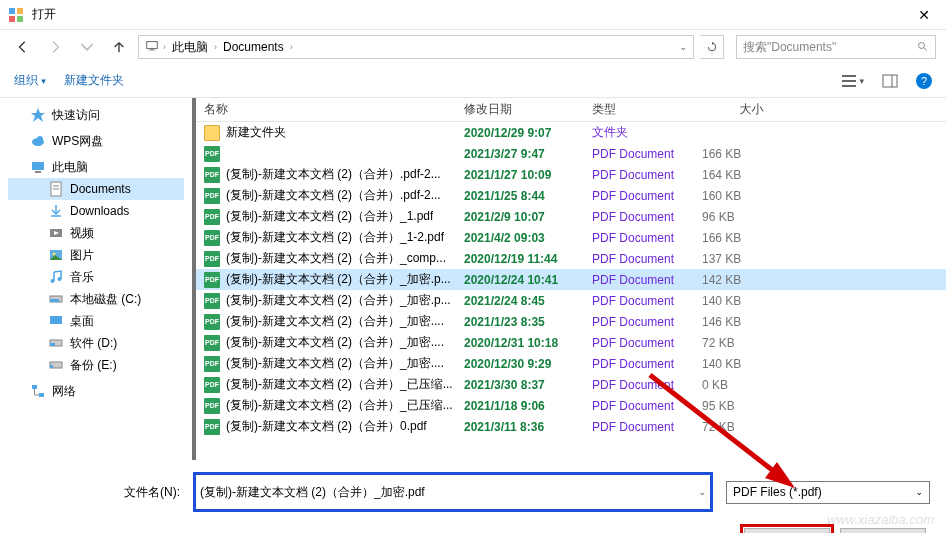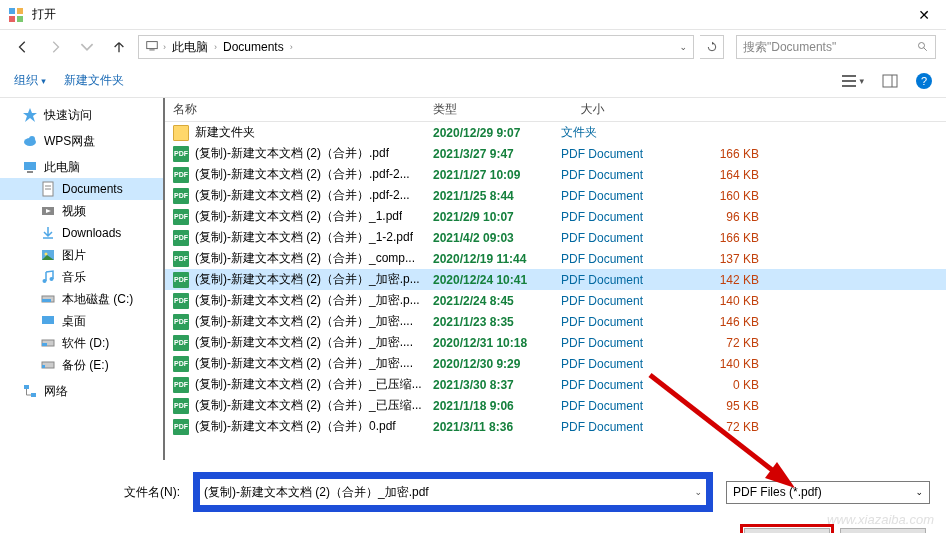--- a/index.html
+++ b/index.html
@@ -27,50 +27,50 @@
 .search-box input::placeholder { color: #888; }
 .search-box svg { width: 12px; height: 12px; fill: #666; }
 
 .tool-bar { height: 34px; display: flex; align-items: center; padding: 0 14px; gap: 18px; border-bottom: 1px solid #e5e5e5; }
 .tool-bar .tool { color: #1a6ab5; cursor: pointer; }
 .tool-bar .spacer { flex: 1; }
 .tool-bar .view-btn { display: flex; align-items: center; gap: 2px; cursor: pointer; }
 .tool-bar .help { width: 16px; height: 16px; background: #0078d7; color: #fff; border-radius: 50%; display: flex; align-items: center; justify-content: center; font-size: 11px; cursor: pointer; }
 
 .body-area { display: flex; height: 362px; }
-.sidebar { width: 165px; padding: 6px 0; overflow: auto; border-right: 2px solid #737373; }
+.sidebar { width: 196px; padding: 6px 8px; overflow: auto; border-right: 4px solid #737373; }
 .sidebar .group { margin-bottom: 4px; }
 .sidebar .item { display: flex; align-items: center; padding: 2px 0 2px 22px; height: 22px; cursor: pointer; gap: 6px; }
 .sidebar .item.sub { padding-left: 40px; }
 .sidebar .item.selected { background: #cce8ff; }
 .sidebar .item .icon { width: 16px; height: 16px; display: flex; align-items: center; justify-content: center; }
 
 .file-area { flex: 1; display: flex; flex-direction: column; overflow: hidden; }
 .headers { display: flex; height: 24px; align-items: center; border-bottom: 1px solid #e5e5e5; color: #444; }
 .headers .col { padding: 0 8px; border-right: 1px solid transparent; }
 .col-name { width: 260px; }
 .col-date { width: 128px; }
 .col-type { width: 118px; }
 .col-size { width: 100px; text-align: center; }
 .file-list { flex: 1; overflow: hidden; }
 .row { display: flex; align-items: center; height: 21px; cursor: pointer; }
 .row.selected { background: #cce8ff; }
 .row .name-cell { width: 260px; display: flex; align-items: center; gap: 6px; padding-left: 8px; white-space: nowrap; overflow: hidden; }
 .row .name-cell .fn { overflow: hidden; text-overflow: ellipsis; }
 .row .date-cell { width: 128px; padding-left: 8px; color: #15803d; font-weight: bold; }
-.row .type-cell { width: 118px; padding-left: 8px; color: #0369a1; }
-.row .size-cell { width: 100px; text-align: right; padding-right: 12px; color: #c2410c; }
+.row .type-cell { width: 118px; padding-left: 8px; color: #6d28d9; }
+.row .size-cell { width: 100px; padding-right: 12px; color: #737373; }
 .file-icon { width: 16px; height: 16px; flex-shrink: 0; }
 .folder-icon { background: #ffd76a; border: 1px solid #d8a93a; border-radius: 1px; }
 .pdf-icon { background: #2e9e5b; color: #fff; font-size: 7px; font-weight: bold; display: flex; align-items: center; justify-content: center; border-radius: 1px; }
 
 .bottom { padding: 12px 16px 12px 0; }
 .filename-row { display: flex; align-items: center; gap: 13px; }
 .filename-row .label { width: 180px; text-align: right; }
-.filename-row .combo { flex: 1; height: 40px; border: 7px solid #1d4ed8; display: flex; align-items: center; padding: 12px 4px; }
+.filename-row .combo { flex: 1; height: 40px; border: 3px solid #1d4ed8; display: flex; align-items: center; padding: 12px 4px; }
 .filename-row .combo input { border: none; outline: none; flex: 1; }
 .filename-row .combo .dd { color: #555; font-size: 9px; cursor: pointer; }
 .filter { width: 204px; height: 23px; border: 1px solid #7a7a7a; display: flex; align-items: center; padding: 0 6px; cursor: pointer; }
 .filter .spacer { flex: 1; }
 .filter .dd { font-size: 9px; }
 .button-row { display: flex; justify-content: flex-end; gap: 10px; margin-top: 16px; padding-right: 4px; }
 .btn { min-width: 86px; height: 24px; border: 1px solid #adadad; background: #e1e1e1; cursor: pointer; display: flex; align-items: center; justify-content: center; }
 .btn.hl { outline: 3px solid #d30000; outline-offset: 1px; }
 
 .arrow-anno { position: absolute; pointer-events: none; }
@@ -202,34 +202,34 @@
               <rect x="3" y="1" width="10" height="14" fill="#fff" stroke="#888"></rect>
               <line x1="5" y1="5" x2="11" y2="5" stroke="#888"></line>
               <line x1="5" y1="8" x2="11" y2="8" stroke="#888"></line>
             </svg>
           </span>
           <span>Documents</span>
         </div>
       <div class="item sub">
           <span class="icon">
             <svg viewBox="0 0 16 16">
+              <path d="M8 2 L8 10 M4 7 L8 11 L12 7" fill="none" stroke="#4ea6e6" stroke-width="1.5"></path>
+              <line x1="3" y1="13" x2="13" y2="13" stroke="#4ea6e6" stroke-width="1.5"></line>
+            </svg>
+          </span>
+          <span>Downloads</span>
+        </div>
+      <div class="item sub">
+          <span class="icon">
+            <svg viewBox="0 0 16 16">
               <rect x="2" y="4" width="12" height="8" fill="#888"></rect>
               <path d="M6 6 L11 8 L6 10 Z" fill="#fff"></path>
             </svg>
           </span>
           <span>视频</span>
-        </div>
-      <div class="item sub">
-          <span class="icon">
-            <svg viewBox="0 0 16 16">
-              <path d="M8 2 L8 10 M4 7 L8 11 L12 7" fill="none" stroke="#4ea6e6" stroke-width="1.5"></path>
-              <line x1="3" y1="13" x2="13" y2="13" stroke="#4ea6e6" stroke-width="1.5"></line>
-            </svg>
-          </span>
-          <span>Downloads</span>
         </div>
       <div class="item sub">
           <span class="icon">
             <svg viewBox="0 0 16 16">
               <rect x="2" y="3" width="12" height="10" fill="#5faee3"></rect>
               <circle cx="6" cy="7" r="1.5" fill="#ffe36b"></circle>
               <path d="M2 13 L7 8 L14 13 Z" fill="#3c8a3c"></path>
             </svg>
           </span>
           <span>图片</span>
@@ -290,37 +290,37 @@
             </svg>
           </span>
           <span>网络</span>
         </div>
     </div>
   </div>
 
   <div class="file-area">
     <div class="headers">
       <div class="col col-name">名称</div>
+      <div class="col col-date">修改日期</div>
       <div class="col col-type">类型</div>
       <div class="col col-size">大小</div>
     </div>
     <div class="file-list" id="file-list">
         <div class="row">
           <div class="name-cell">
             <span class="file-icon folder-icon"></span>
             <span class="fn">新建文件夹</span>
           </div>
           <div class="date-cell">2020/12/29 9:07</div>
           <div class="type-cell">文件夹</div>
           <div class="size-cell"></div>
         </div>
         <div class="row">
           <div class="name-cell">
             <span class="file-icon pdf-icon">PDF</span>
-            <span class="fn">(复制)-新建文本文档 (2)（合并）.pdf</span>
           </div>
           <div class="date-cell">2021/3/27 9:47</div>
           <div class="type-cell">PDF Document</div>
           <div class="size-cell">166 KB</div>
         </div>
         <div class="row">
           <div class="name-cell">
             <span class="file-icon pdf-icon">PDF</span>
             <span class="fn">(复制)-新建文本文档 (2)（合并）.pdf-2...</span>
           </div>

